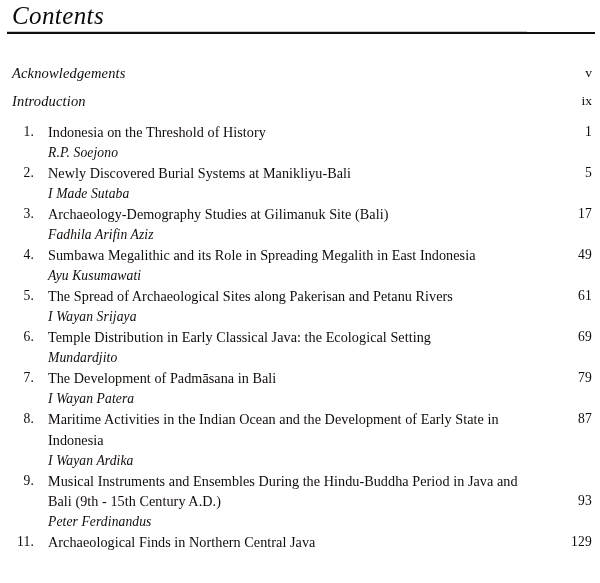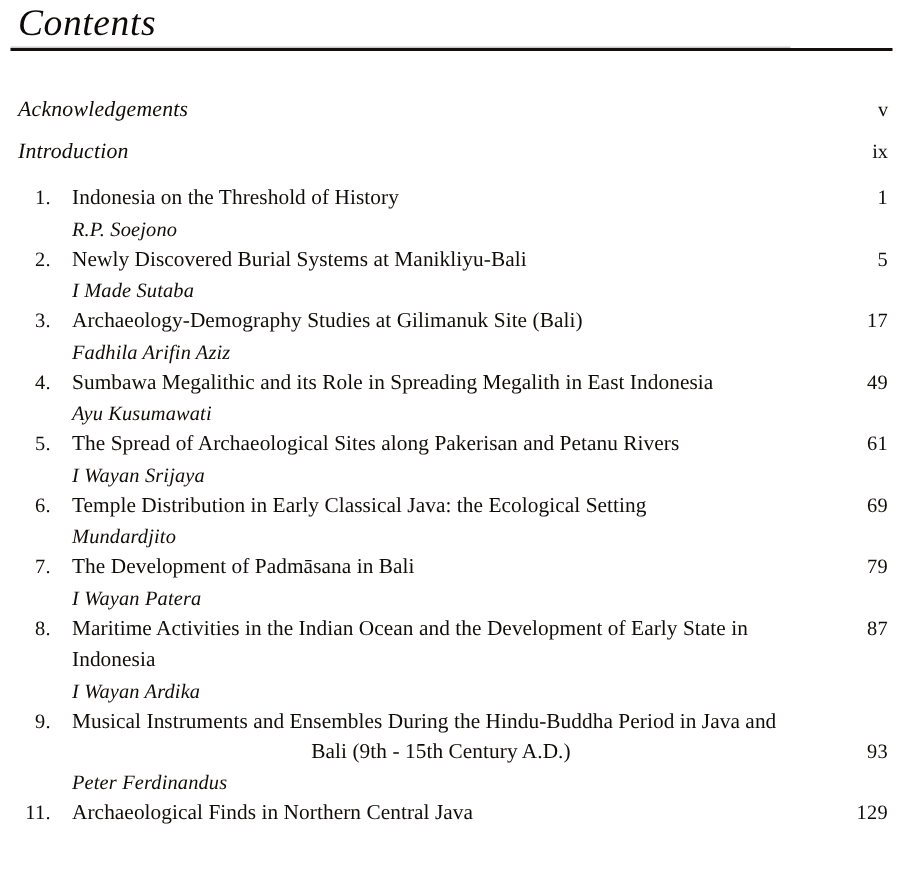--- a/index.html
+++ b/index.html
@@ -115,21 +115,20 @@
     display: block;
     margin-left: 48px;
     margin-right: 60px;
     font-size: 14.2px;
     line-height: 20.5px;
     letter-spacing: 0.05px;
     text-indent: 0;
   }
   .entry-title .cont-line {
     display: block;
-    text-align: center;
   }
   .entry-page {
     position: absolute;
     right: 8px;
     width: 40px;
     text-align: right;
     font-size: 13.6px;
     line-height: 20.5px;
     letter-spacing: 0.2px;
   }

